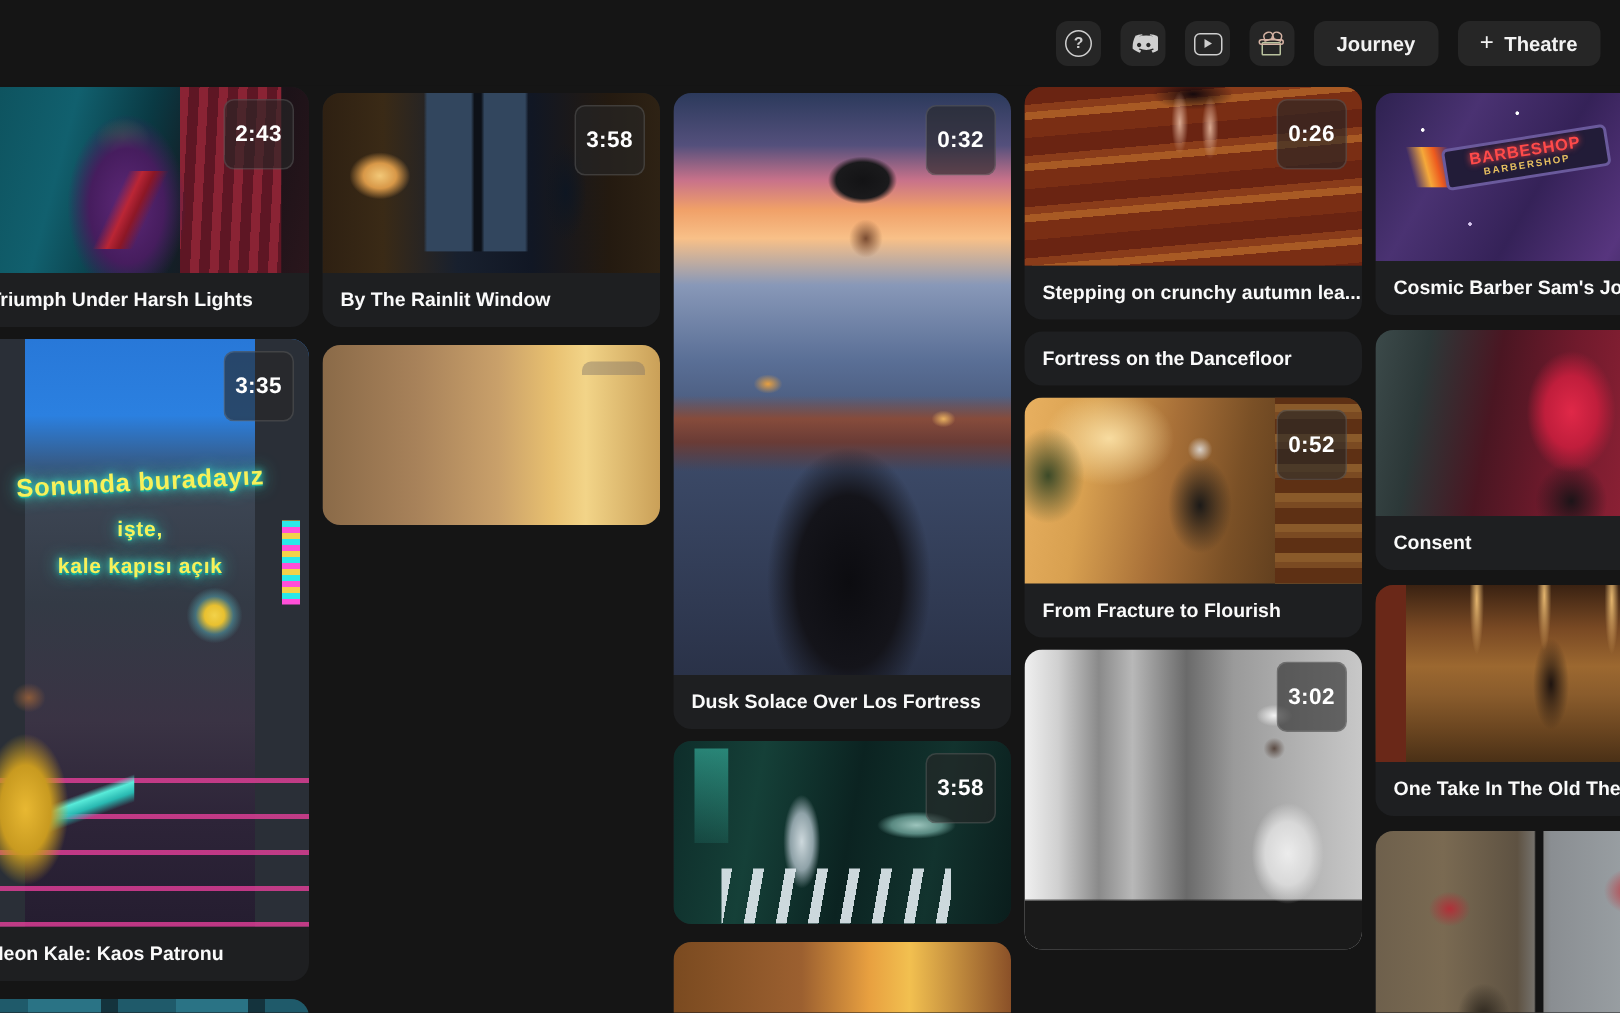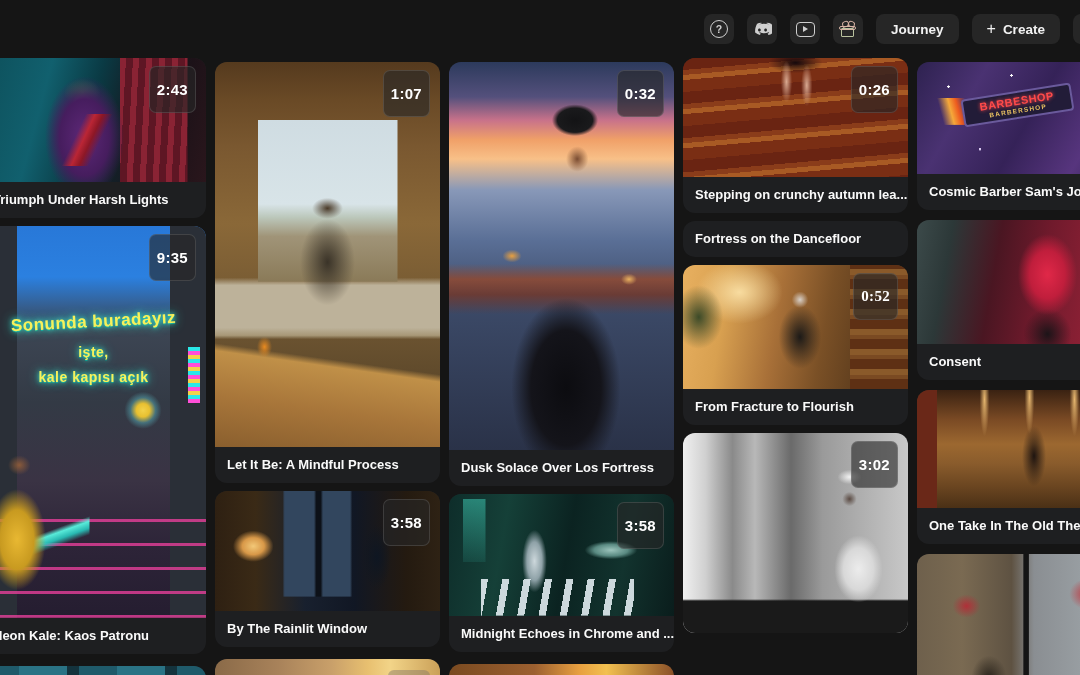--- a/index.html
+++ b/index.html
@@ -101,21 +101,21 @@
     radial-gradient(55px 38px at 50% 74%, #17121a 0%, rgba(23,18,26,0) 80%),
     radial-gradient(40px 24px at 5% 94%, rgba(70,150,220,.85) 0%, rgba(70,150,220,0) 75%),
     radial-gradient(40px 24px at 95% 94%, rgba(70,150,220,.85) 0%, rgba(70,150,220,0) 75%),
     linear-gradient(0deg, #120d14 0%, #3a1228 16%, #a02048 36%, #e0406a 58%, #e84a70 76%, #d83860 100%);}
   .art-flourish{background:
     radial-gradient(28px 42px at 52% 58%, #1c1a18 0%, rgba(28,26,24,0) 76%),
     radial-gradient(11px 11px at 52% 28%, #d8d0c8 0%, rgba(216,208,200,0) 75%),
     repeating-linear-gradient(0deg, #5e3014 0 10px, #7a4a22 10px 14px, #8a5a2a 14px 20px) 100% 0/26% 100% no-repeat,
     radial-gradient(32px 42px at 7% 42%, #3c4a28 0%, rgba(60,74,40,0) 76%),
     radial-gradient(58px 42px at 25% 22%, #f8dca0 0%, rgba(248,220,160,0) 75%),
-    linear-gradient(100deg, #e8b060 0%, #d8a050 20%, #a87038 42%, #7a5026 62%, #5a3a1c 82%, #46301a 100%); font-family: Liberation Serif, serif;}
+    linear-gradient(100deg, #e8b060 0%, #d8a050 20%, #a87038 42%, #7a5026 62%, #5a3a1c 82%, #46301a 100%);}
   .art-kitchen{background:
     radial-gradient(30px 42px at 78% 68%, #ececec 0%, #d8d8d8 50%, rgba(216,216,216,0) 80%),
     radial-gradient(15px 9px at 74% 22%, #f2f2f2 0%, rgba(242,242,242,0) 80%),
     radial-gradient(9px 9px at 74% 33%, #5a4a42 0%, rgba(90,74,66,0) 80%),
     linear-gradient(0deg, #1a1a1a 0 16%, rgba(26,26,26,0) 17%),
     linear-gradient(90deg, #f0f0f0 0%, #d0d0d0 10%, #8a8a8a 22%, #b8b8b8 32%, #6a6a6a 48%, #9a9a9a 62%, #c8c8c8 100%);}
   .art-cosmic{background:
     radial-gradient(2px 2px at 14% 22%, #fff 0 50%, transparent 70%),
     radial-gradient(2px 2px at 42% 12%, #fff 0 50%, transparent 70%),
     radial-gradient(2px 2px at 28% 78%, #d8c8f0 0 50%, transparent 70%),
@@ -178,57 +178,51 @@
     </button>
     <button class="ibtn">
       <span class="gift">
           <i></i>
           <i></i>
         </span>
     </button>
     <button class="pillbtn">Journey</button>
     <button class="pillbtn">
       <span style="font-size:16px;font-weight:400;">+</span>
-      <span>Create</span>
+      <span>Theatre</span>
     </button>
     <button class="pillbtn">Sign in</button>
   </div>
 </header>
 
 <main class="grid">
 
   <div class="col">
     <article class="card">
       <div class="art art-joker" style="height:124px">
         <span class="badge">2:43</span>
       </div>
       <div class="ctitle">Triumph Under Harsh Lights</div>
     </article>
     <article class="card">
       <div class="art art-castle" style="height:392px">
-        <span class="badge">9:35</span>
+        <span class="badge">3:35</span>
         <span class="neon t1">Sonunda buradayız</span>
         <span class="neon t2">işte,</span>
         <span class="neon t3">kale kapısı açık</span>
       </div>
       <div class="ctitle">Neon Kale: Kaos Patronu</div>
     </article>
     <article class="card gap12">
       <div class="art art-sliver1" style="height:120px"></div>
     </article>
   </div>
 
   <div class="col pt4">
     <article class="card">
-      <div class="art art-mindful" style="height:385px">
-        <span class="badge">1:07</span>
-      </div>
-      <div class="ctitle">Let It Be: A Mindful Process</div>
-    </article>
-    <article class="card">
       <div class="art art-rainlit" style="height:120px">
         <span class="badge">3:58</span>
       </div>
       <div class="ctitle">By The Rainlit Window</div>
     </article>
     <article class="card gap12">
       <div class="art art-sliver2" style="height:120px">
         <span class="badge-part"></span>
       </div>
     </article>
@@ -238,21 +232,20 @@
     <article class="card">
       <div class="art art-la" style="height:388px">
         <span class="badge">0:32</span>
       </div>
       <div class="ctitle">Dusk Solace Over Los Fortress</div>
     </article>
     <article class="card">
       <div class="art art-chrome" style="height:122px">
         <span class="badge">3:58</span>
       </div>
-      <div class="ctitle">Midnight Echoes in Chrome and ...</div>
     </article>
     <article class="card gap12">
       <div class="art art-sliver3" style="height:120px"></div>
     </article>
   </div>
 
   <div class="col">
     <article class="card">
       <div class="art art-autumn" style="height:119px">
         <span class="badge">0:26</span>

